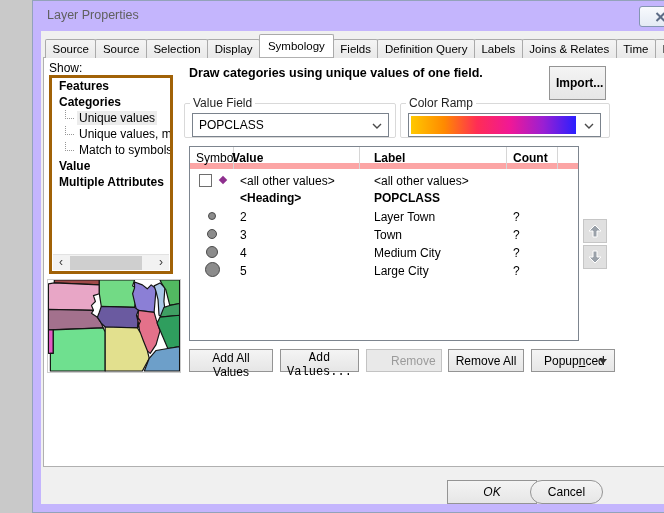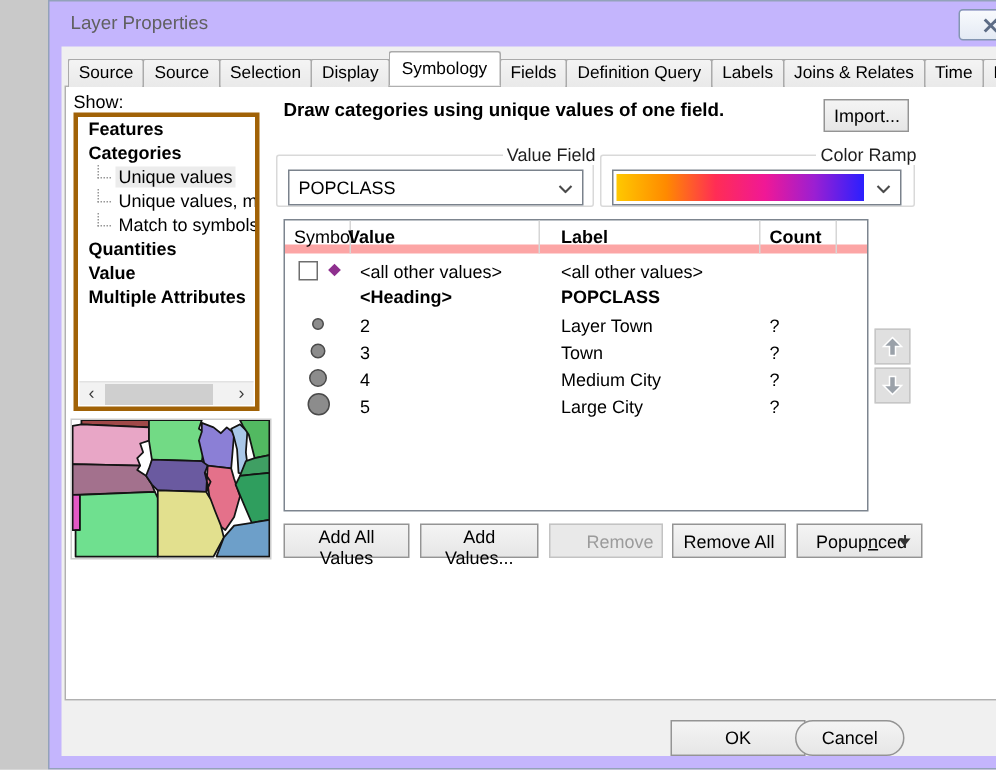--- a/index.html
+++ b/index.html
@@ -25,22 +25,22 @@
   .titem.child.selected .lbl{background:#ececec;}
   .hscroll{position:absolute;left:1px;right:1px;bottom:1px;height:16px;background:#f2f2f2;border-top:1px solid #e2e2e2;}
   .sarrow{position:absolute;top:0;width:16px;height:16px;text-align:center;line-height:14px;color:#3a3a3a;font-size:12px;cursor:pointer;}
   .sarrow.left{left:0;} .sarrow.right{right:0;}
   .sthumb{position:absolute;left:17px;top:1px;width:72px;height:14px;background:#cfcfcf;cursor:pointer;}
   .map{position:absolute;left:3px;top:221px;border:1px solid #cccccc;background:#fff;}
   
   .desc{position:absolute;left:145px;top:8px;font-weight:bold;font-size:12.5px;}
   .btn{font-family:inherit;font-size:12px;color:#000;background:linear-gradient(#f4f4f4,#e6e6e6);border:1px solid #949494;cursor:pointer;}
   .btn:disabled{color:#9b9b9b;border-color:#c3c3c3;background:#e9e9e9;cursor:default;padding-left:24px;}
-  .b-import{position:absolute;left:505px;top:8px;width:57px;height:22px;}
-  fieldset{position:absolute;margin:0;padding:0;border:1px solid #d9d9d9;border-radius:2px;text-align:right;}
+  .b-import{position:absolute;left:505px;top:8px;width:57px;height:34px;font-weight:bold;}
+  fieldset{position:absolute;margin:0;padding:0;border:1px solid #d9d9d9;border-radius:2px;}
   legend{font-size:12px;color:#1f1f1f;margin-left:5px;padding:0 3px;}
   .fs-vf{left:140px;top:38px;width:212px;height:42px;}
   .fs-cr{left:356px;top:38px;width:210px;height:42px;}
   .combo{position:absolute;left:7px;top:3px;height:24px;background:#fff;border:1px solid #7a828c;cursor:pointer;}
   .combo .ctext{position:absolute;left:6px;top:4px;}
   .combo .chev{position:absolute;right:6px;top:9px;}
   .cb-vf{width:197px;} .cb-cr{width:193px;}
   .rampbar{position:absolute;left:2px;top:2px;bottom:2px;right:24px;}
   
   .vtable{position:absolute;left:145px;top:88px;width:390px;height:195px;border:1px solid #7d858f;background:#fff;}
@@ -57,27 +57,27 @@
   .trow .c-cnt{position:absolute;left:323px;top:2px;}
   .trow.bold .c-val,.trow.bold .c-lab{font-weight:bold;}
   .checkbox{display:inline-block;width:13px;height:13px;border:1px solid #6e6e6e;background:#fff;vertical-align:middle;margin-top:1px;cursor:pointer;}
   .diamond{display:inline-block;width:6px;height:6px;background:#8e2f8e;transform:rotate(45deg);margin-left:8px;vertical-align:middle;}
   .gcirc{display:inline-block;border-radius:50%;background:#8c8c8c;border:1px solid #4a4a4a;vertical-align:middle;}
   .d8{width:8px;height:8px;} .d10{width:10px;height:10px;} .d12{width:12px;height:12px;} .d15{width:15px;height:15px;}
   .movebtn{position:absolute;left:539px;width:24px;height:24px;background:#e0e0e0;border:1px solid #c6c6c6;padding:0;cursor:pointer;}
   .mv-up{top:161px;} .mv-dn{top:187px;}
   .movebtn svg{display:block;margin:0 auto;}
   .b-addall{position:absolute;left:145px;top:291px;width:84px;height:23px;}
-  .b-addv{position:absolute;left:236px;top:291px;width:79px;height:23px;}
+  .b-addv{position:absolute;left:236px;top:291px;width:79px;height:23px;font-family:Liberation Mono, monospace;}
   .b-rem{position:absolute;left:322px;top:291px;width:76px;height:23px;}
   .b-remall{position:absolute;left:404px;top:291px;width:76px;height:23px;}
   .b-adv{position:absolute;left:487px;top:291px;width:84px;height:23px;text-align:left;padding-left:12px;}
   .b-adv .u{text-decoration:underline;}
   .advarrow{position:absolute;right:7px;top:9px;width:0;height:0;border-left:4px solid transparent;border-right:4px solid transparent;border-top:5px solid #333;}
-  .b-ok{position:absolute;left:406px;top:449px;width:90px;height:24px;}
+  .b-ok{position:absolute;left:406px;top:449px;width:90px;height:24px;font-style:italic;}
   .b-cancel{position:absolute;left:489px;top:449px;width:73px;height:24px;border-radius:12px;}
   .b-apply{position:absolute;left:572px;top:449px;width:73px;height:24px;}
 </style>
 </head>
 <body>
 
 <div class="dialog">
   <div class="titlebar">
     <span class="title">Layer Properties</span>
     <button class="close-btn">
@@ -95,21 +95,20 @@
 
     <div class="tabpage">
       <span class="show-label">Show:</span>
 
       <div class="tree">
         <div class="titem">Features</div>
         <div class="titem">Categories</div>
         <div class="titem child selected"><span class="branch"></span><span class="lbl">Unique values</span></div>
         <div class="titem child"><span class="branch"></span><span class="lbl">Unique values, many</span></div>
         <div class="titem child"><span class="branch"></span><span class="lbl">Match to symbols in a</span></div>
-        <div class="titem">Quantities</div>
         <div class="titem">Value</div>
         <div class="titem">Multiple Attributes</div>
         <div class="hscroll">
           <span class="sarrow left">‹</span>
           <span class="sthumb"></span>
           <span class="sarrow right">›</span>
         </div>
       </div>
 
       <svg class="map" width="134" height="94" viewBox="0 0 134 94">

